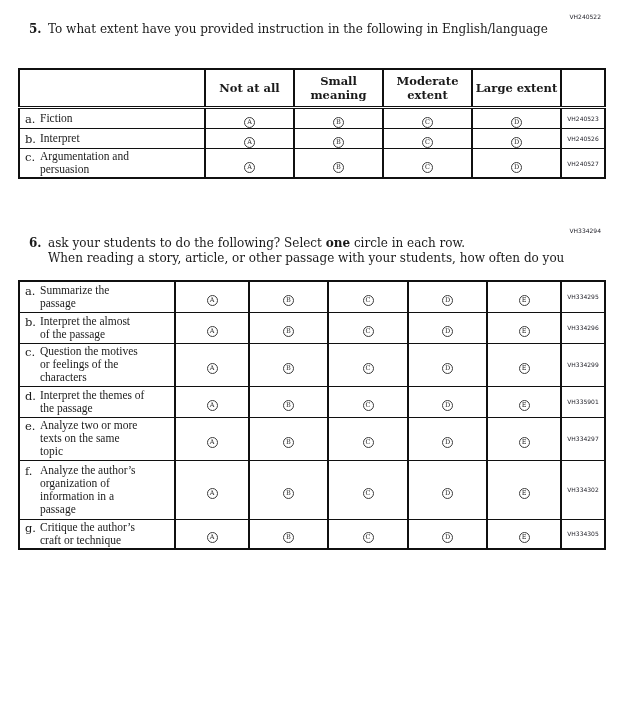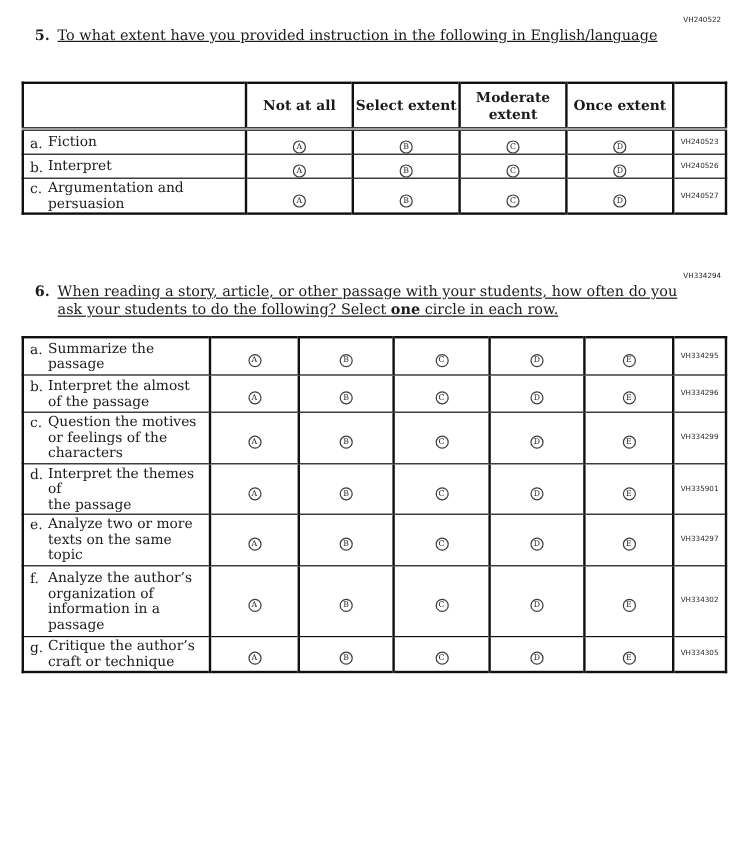--- a/index.html
+++ b/index.html
@@ -10,38 +10,38 @@
   .ccode {
     position:absolute; right:21px; font-size:6px; letter-spacing:0px;
     color:#26262e; font-family:"DejaVu Sans", sans-serif;
   }
   .ccode.c5 { top:13px; }
   .ccode.c6 { top:227px; }
   .q { position:absolute; left:29px; display:flex; font-size:12px; line-height:15px; }
   .q5 { top:22px; }
   .q6 { top:236px; }
   .qnum { font-weight:bold; flex:0 0 19px; width:19px; }
-  .qline { white-space:nowrap;text-decoration:underline; }
+  .qline { white-space:nowrap; }
   .grid {
     position:absolute; border-collapse:collapse; table-layout:fixed;
     border:2px solid #101010; background:#fff;
   }
   .t5 { left:18px; top:68px; width:586px; }
   .t6 { left:18px; top:280px; width:586px; }
   .grid th, .grid td { border-left:2px solid #101010; border-bottom:1px solid #101010; padding:0; }
   .grid tr > *:first-child { border-left:none; }
   .grid .head th {
     border-bottom:3px double #101010; font-weight:bold; text-align:center;
     vertical-align:middle; white-space:pre-line;
   }
   .t5 .head th { height:36px; font-size:11.5px; line-height:14px; }
   .t6 .head th { height:39px; font-size:11px;  line-height:13px; }
   .lbl-wrap { display:flex; padding:1px 2px 1px 5px; }
   .ltr { flex:0 0 15px; width:15px; font-size:11.5px; }
-  .txt { white-space:pre-line; font-size:11.5px; line-height:13px; }
+  .txt { white-space:pre-line; font-size:11.5px; line-height:13px;font-family:Liberation Serif, serif; }
   .opt-cell { text-align:center; vertical-align:middle; }
   .opt {
     display:inline-block; width:9px; height:9px; border:1px solid #3c3c3c; border-radius:50%;
     font-size:6.5px; line-height:9px; text-align:center; color:#2a2a2a;
     font-family:"DejaVu Serif", serif; background:#fff; cursor:pointer;
   }
   .code-cell {
     font-size:6px; text-align:center; vertical-align:middle; color:#26262e;
     font-family:"DejaVu Sans", sans-serif; overflow:hidden;
   }
@@ -66,24 +66,24 @@
         <col style="width:89px">
         <col style="width:89px">
       <col style="width:89px">
         <col style="width:89px">
         <col style="width:44px">
     </colgroup>
     <tbody>
         <tr class="head">
       <th></th>
       <th>Not at all</th>
-      <th>Select extent</th>
+      <th>Small meaning</th>
       <th>Moderate
 extent</th>
-      <th>Once extent</th>
+      <th>Large extent</th>
       <th></th>
     </tr>
     <tr style="height:15px">
       <td>
             <div class="lbl-wrap">
               <span class="ltr">a.</span>
               <span class="txt">Fiction</span>
             </div>
           </td>
       <td class="opt-cell"><span class="opt">A</span></td>
@@ -119,22 +119,22 @@
       <td class="opt-cell"><span class="opt">D</span></td>
       <td class="code-cell">VH240527</td>
     </tr>
   </tbody>
     </table>
 
   <div class="ccode c6">VH334294</div>
   <div class="q q6">
     <span class="qnum">6.</span>
     <div class="qtext">
+      <div class="qline"><span>ask your students to do the following? Select </span><b>one</b><span> circle in each row.</span></div>
       <div class="qline">When reading a story, article, or other passage with your students, how often do you</div>
-      <div class="qline"><span>ask your students to do the following? Select </span><b>one</b><span> circle in each row.</span></div>
     </div>
   </div>
 
   <table class="grid t6">
     <colgroup>
       <col style="width:156px">
         <col style="width:74px">
         <col style="width:79px">
       <col style="width:80px">
         <col style="width:79px">

